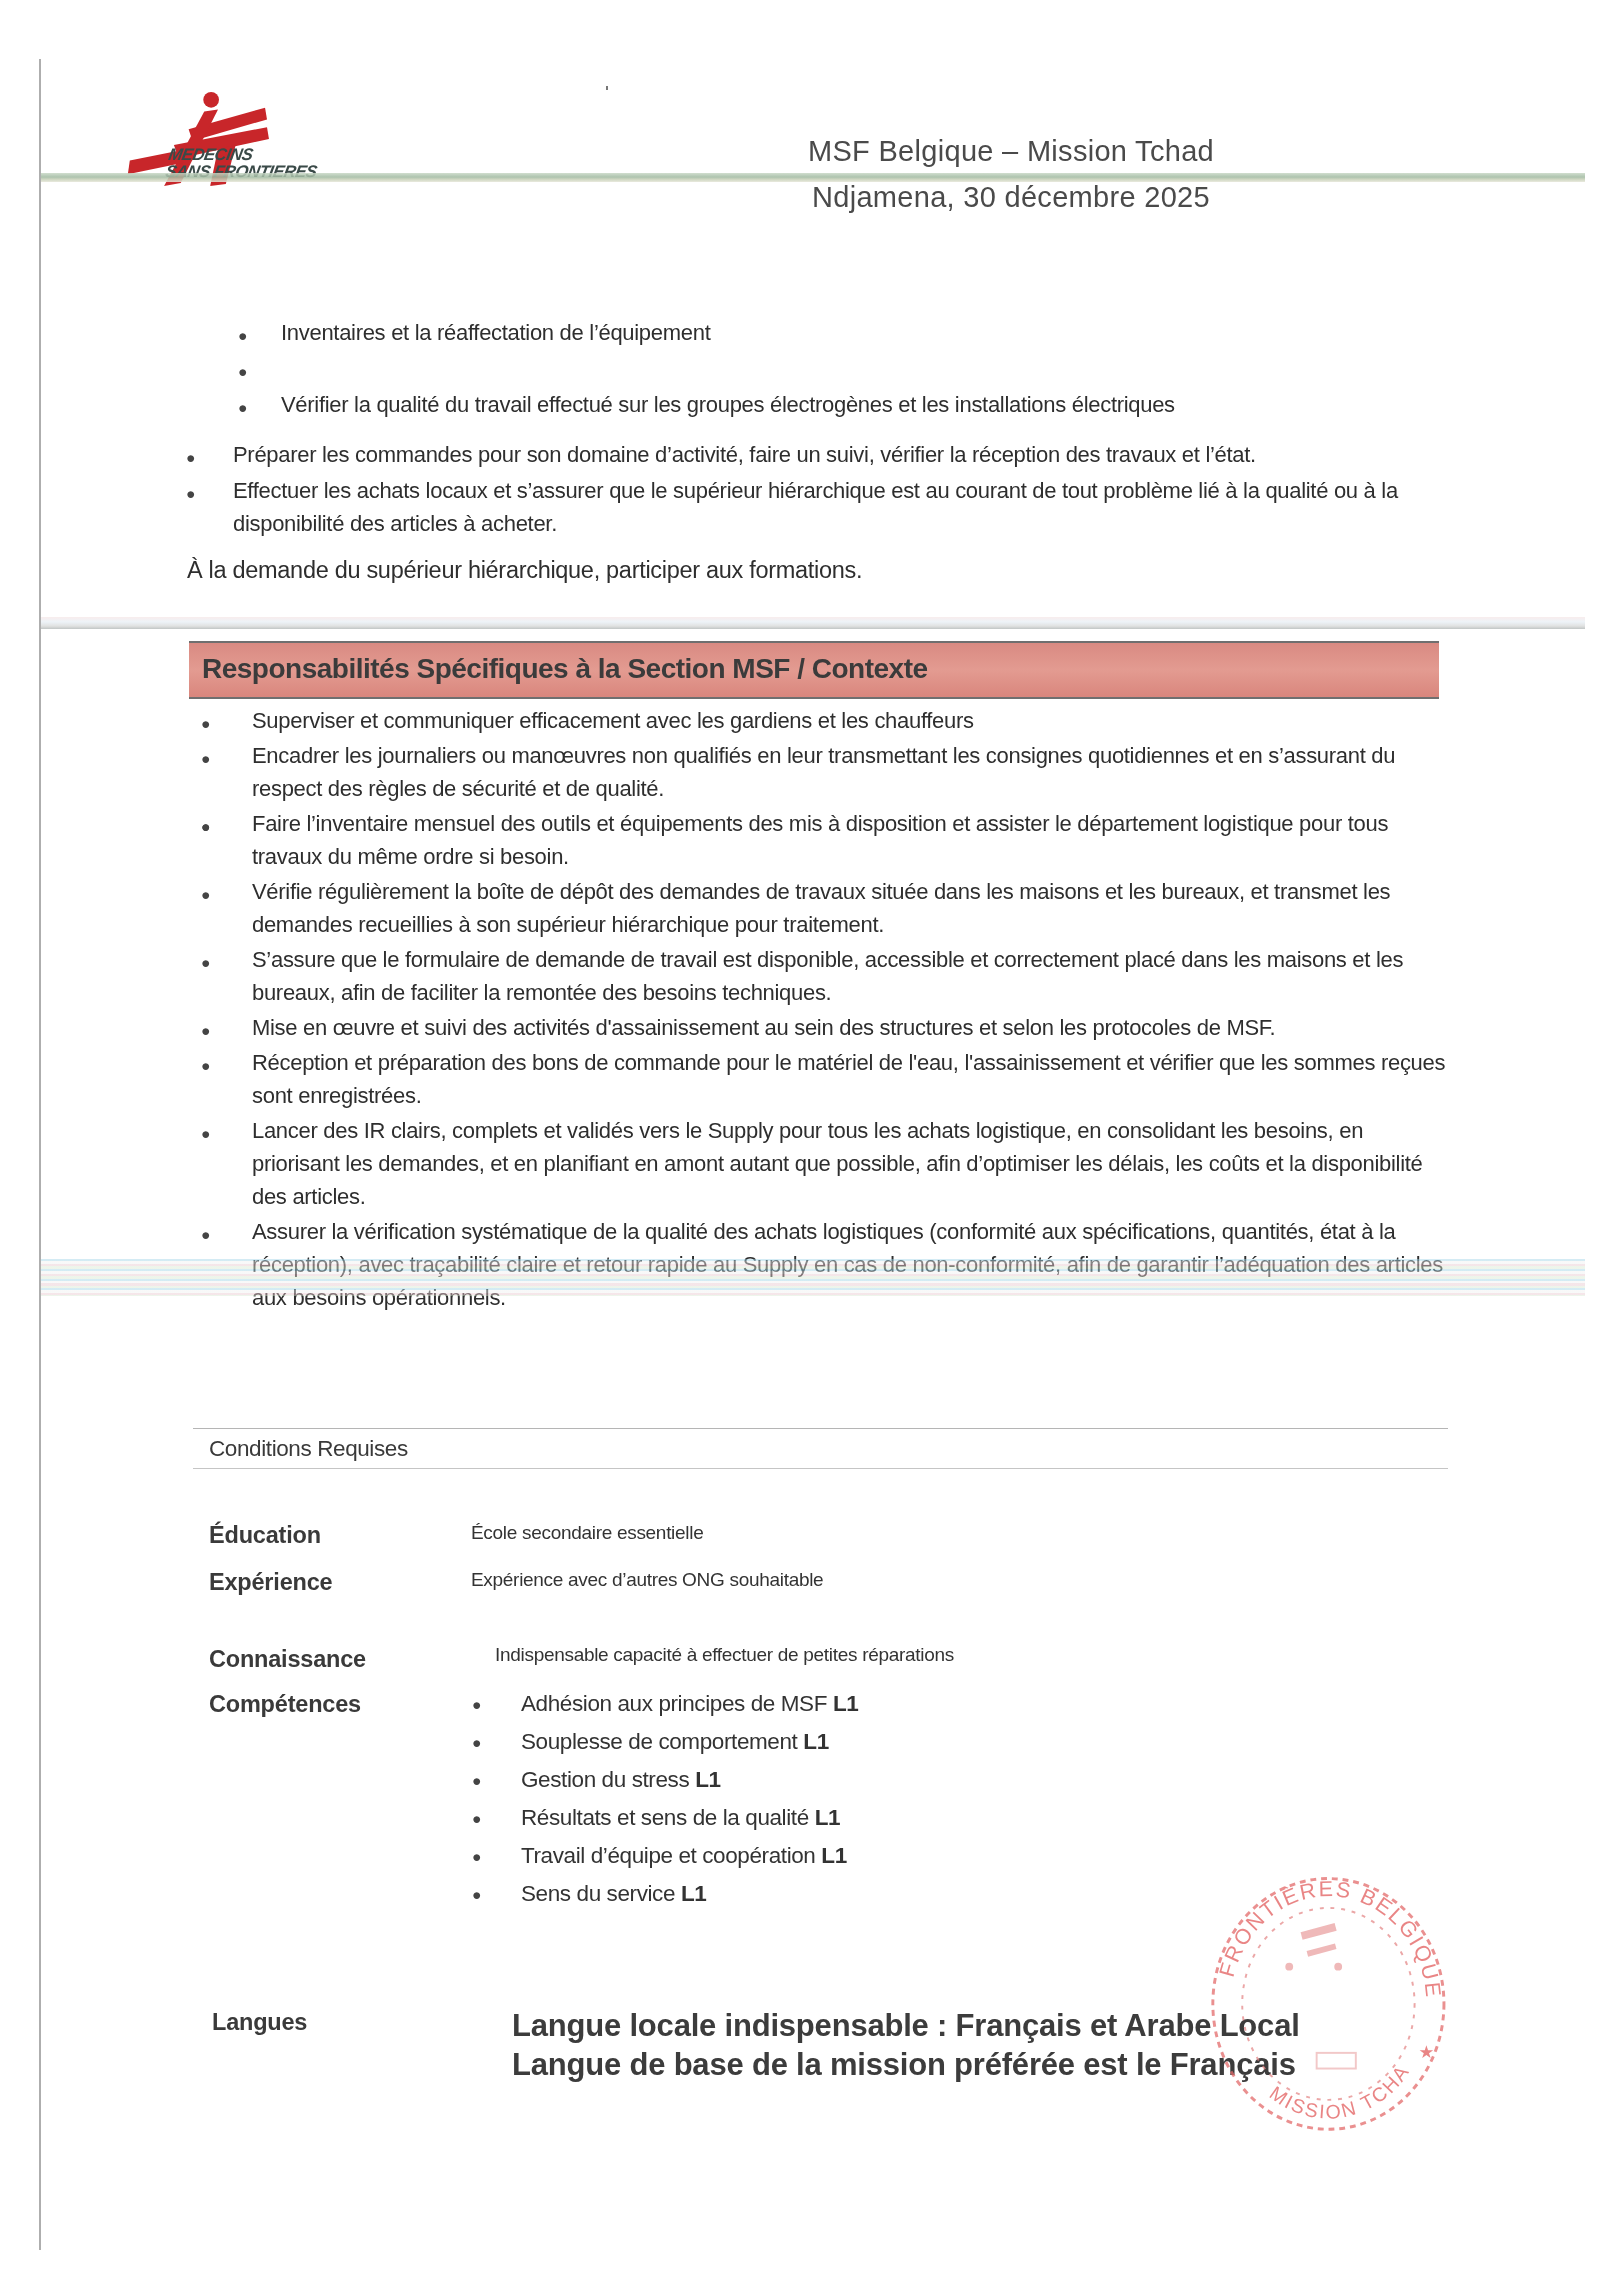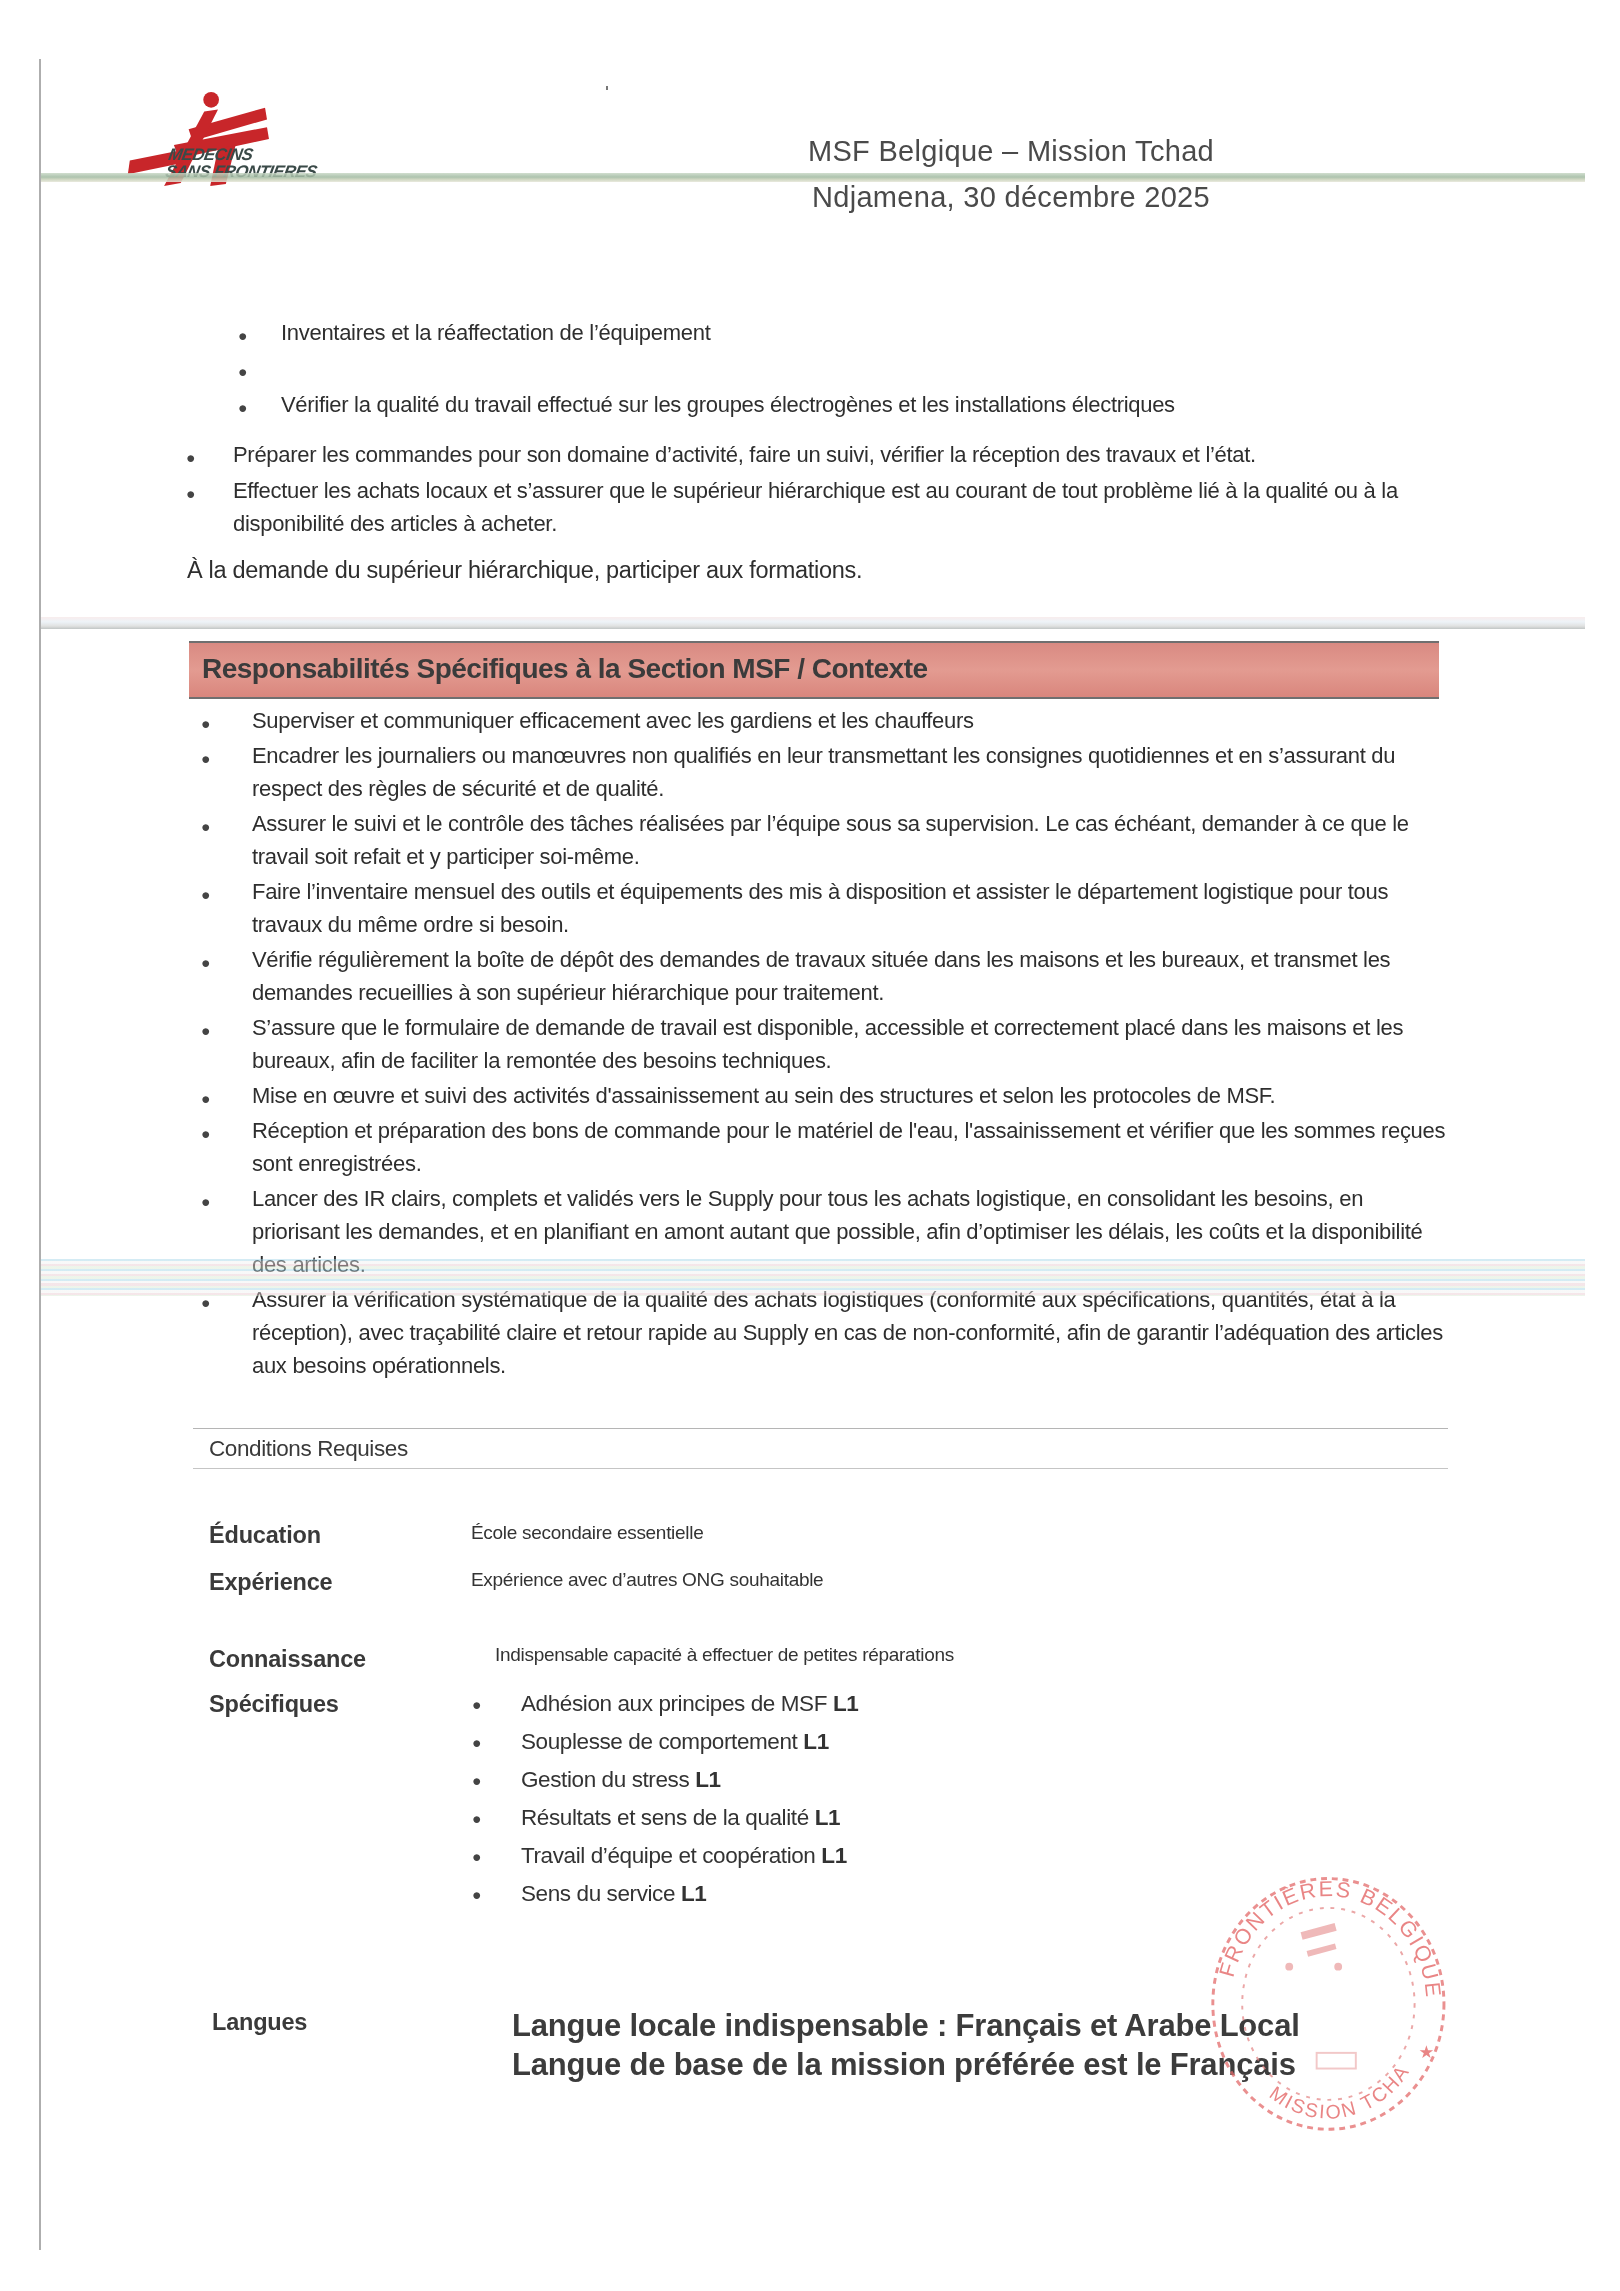--- a/index.html
+++ b/index.html
@@ -105,21 +105,21 @@
 <div class="abs closing txt" style="font-size:23.5px;">À la demande du supérieur hiérarchique, participer aux formations.</div>
 
 <div class="abs mid-rule"></div>
 
 <div class="abs section-bar"></div>
 <div class="abs section-title">Responsabilités Spécifiques à la Section MSF / Contexte</div>
 
 <div class="abs resp-list txt">
   <div class="item"><span class="bullet">●</span><span>Superviser et communiquer efficacement avec les gardiens et les chauffeurs</span></div>
   <div class="item"><span class="bullet">●</span><span>Encadrer les journaliers ou manœuvres non qualifiés en leur transmettant les consignes quotidiennes et en s’assurant du respect des règles de sécurité et de qualité.</span></div>
-  <div class="item"><span class="bullet">●</span><span>Assurer le suivi et le contrôle des tâches réalisées par l’équipe sous sa supervision. Le cas échéant, demander à ce que le travail soit refait et y participer soi-même.</span></div>
+  <div class="item"><span class="bullet">●</span></div>
   <div class="item"><span class="bullet">●</span><span>Faire l’inventaire mensuel des outils et équipements des mis à disposition et assister le département logistique pour tous travaux du même ordre si besoin.</span></div>
   <div class="item"><span class="bullet">●</span><span>Vérifie régulièrement la boîte de dépôt des demandes de travaux située dans les maisons et les bureaux, et transmet les demandes recueillies à son supérieur hiérarchique pour traitement.</span></div>
   <div class="item"><span class="bullet">●</span><span>S’assure que le formulaire de demande de travail est disponible, accessible et correctement placé dans les maisons et les bureaux, afin de faciliter la remontée des besoins techniques.</span></div>
   <div class="item"><span class="bullet">●</span><span>Mise en œuvre et suivi des activités d'assainissement au sein des structures et selon les protocoles de MSF.</span></div>
   <div class="item"><span class="bullet">●</span><span>Réception et préparation des bons de commande pour le matériel de l'eau, l'assainissement et vérifier que les sommes reçues sont enregistrées.</span></div>
   <div class="item"><span class="bullet">●</span><span>Lancer des IR clairs, complets et validés vers le Supply pour tous les achats logistique, en consolidant les besoins, en priorisant les demandes, et en planifiant en amont autant que possible, afin d’optimiser les délais, les coûts et la disponibilité des articles.</span></div>
   <div class="item"><span class="bullet">●</span><span>Assurer la vérification systématique de la qualité des achats logistiques (conformité aux spécifications, quantités, état à la réception), avec traçabilité claire et retour rapide au Supply en cas de non-conformité, afin de garantir l’adéquation des articles aux besoins opérationnels.</span></div>
 </div>
 
 <div class="abs scan-band"></div>
@@ -130,21 +130,21 @@
 
 <div class="abs req-label" style="left:209px; top:1522px;">Éducation</div>
 <div class="abs req-value" style="left:471px; top:1522px;">École secondaire essentielle</div>
 
 <div class="abs req-label" style="left:209px; top:1569px;">Expérience</div>
 <div class="abs req-value" style="left:471px; top:1569px;">Expérience avec d’autres ONG souhaitable</div>
 
 <div class="abs req-label" style="left:209px; top:1646px;">Connaissance</div>
 <div class="abs req-value" style="left:471px; top:1644px;margin-left:24px;">Indispensable capacité à effectuer de petites réparations</div>
 
-<div class="abs req-label" style="left:209px; top:1691px;">Spécifiques</div>
+<div class="abs req-label" style="left:209px; top:1691px;">Compétences</div>
 <div class="abs skills">
   <div class="item"><span class="bullet">●</span><span>Adhésion aux principes de MSF</span> <span class="lvl">L1</span></div>
   <div class="item"><span class="bullet">●</span><span>Souplesse de comportement</span> <span class="lvl">L1</span></div>
   <div class="item"><span class="bullet">●</span><span>Gestion du stress</span> <span class="lvl">L1</span></div>
   <div class="item"><span class="bullet">●</span><span>Résultats et sens de la qualité</span> <span class="lvl">L1</span></div>
   <div class="item"><span class="bullet">●</span><span>Travail d’équipe et coopération</span> <span class="lvl">L1</span></div>
   <div class="item"><span class="bullet">●</span><span>Sens du service</span> <span class="lvl">L1</span></div>
 </div>
 
 <div class="abs req-label" style="left:212px; top:2009px;">Langues</div>

